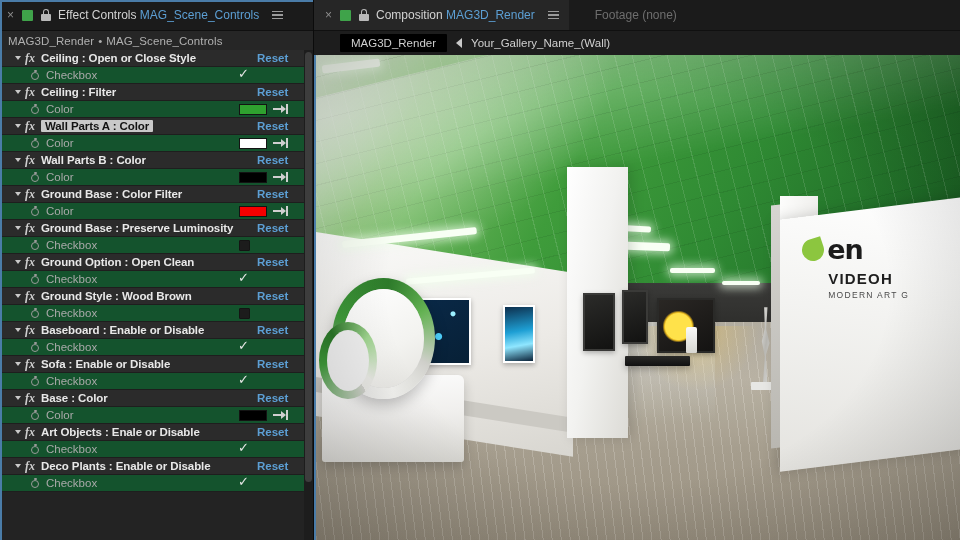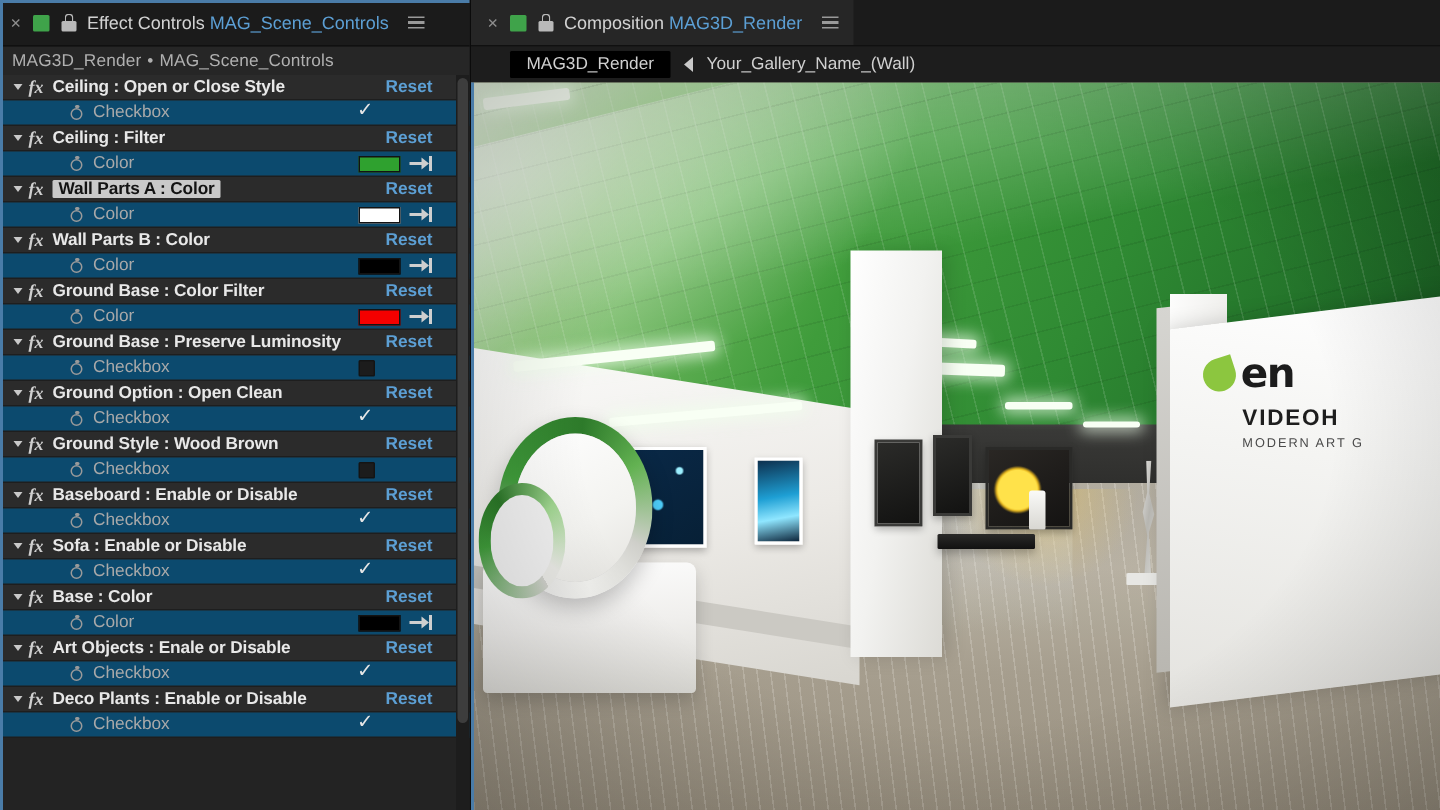--- a/index.html
+++ b/index.html
@@ -31,23 +31,23 @@
   .hamb { margin-left:6px; display:flex; flex-direction:column; gap:2px; cursor:pointer; }
   .hamb i { display:block; width:11px; height:1.5px; background:#9a9a9a; }
 
   .ec-crumb { height:19px; background:#262626; display:flex; align-items:center;
               padding:0 8px; font-size:11.5px; color:#b0b0b0; letter-spacing:.1px; }
   .ec-crumb .dot { margin:0 4px; color:#b0b0b0; }
 
   .ec-list { flex:1; background:#232323; overflow:hidden; position:relative; }
 
   .row { height:17px; display:flex; align-items:center; position:relative;
-         padding-left:10px; font-size:11.5px; }
+         padding-left:16px; font-size:11.5px; }
   .row.eff { background:#2b2b2b; border-bottom:1px solid #1e1e1e; }
-  .row.prop { background:#0c4a6e; border-bottom:1px solid #1e1e1e; padding-left:46px; }
+  .row.prop { background:#14532d; border-bottom:1px solid #1e1e1e; padding-left:30px; }
 
   .tri { width:0; height:0; border-left:4.5px solid #c9c9c9;
          border-top:3.5px solid transparent; border-bottom:3.5px solid transparent;
          margin-right:5px; transform:rotate(90deg); cursor:pointer; flex:0 0 auto; }
   .fx { font-family:"Liberation Serif", serif; font-style:italic; font-weight:bold;
         font-size:12px; color:#cfcfcf; margin-right:6px; flex:0 0 auto; }
   .eff-name { color:#e8e8e8; font-weight:bold; font-size:11.5px; white-space:nowrap;
               letter-spacing:-.1px; }
   .eff-name.sel { background:#c9c9c9; color:#131313; padding:0 4px; border-radius:1px; }
 
@@ -501,20 +501,21 @@
           <span class="shackle"></span>
             <span class="body"></span>
         </span>
         <span class="tab-title"><span>Composition</span> <span class="sub">MAG3D_Render</span></span>
         <span class="hamb">
             <i></i>
             <i></i>
             <i></i>
           </span>
       </div>
+      <div class="footage-tab">Footage (none)</div>
     </div>
 
     <div class="comp-sub">
       <span class="comp-chip">MAG3D_Render</span>
       <span class="arrow-l"></span>
       <span class="comp-name2">Your_Gallery_Name_(Wall)</span>
     </div>
 
     <div class="viewer">
       <div class="scene">

